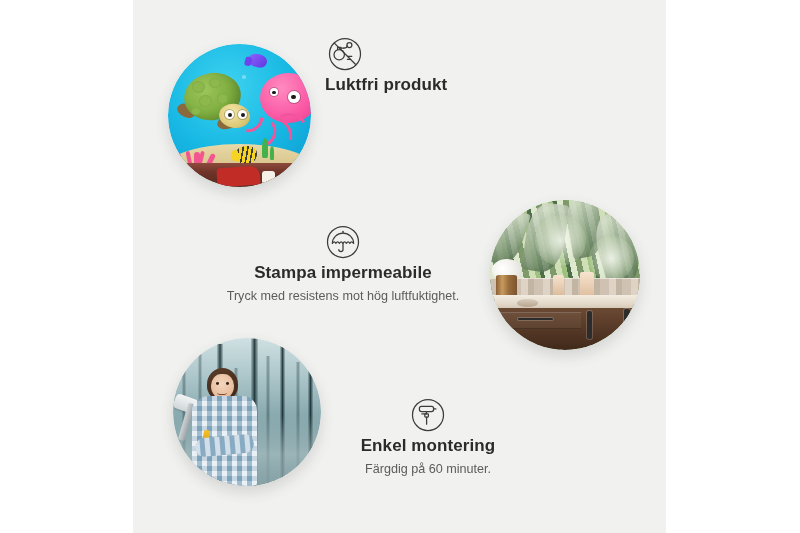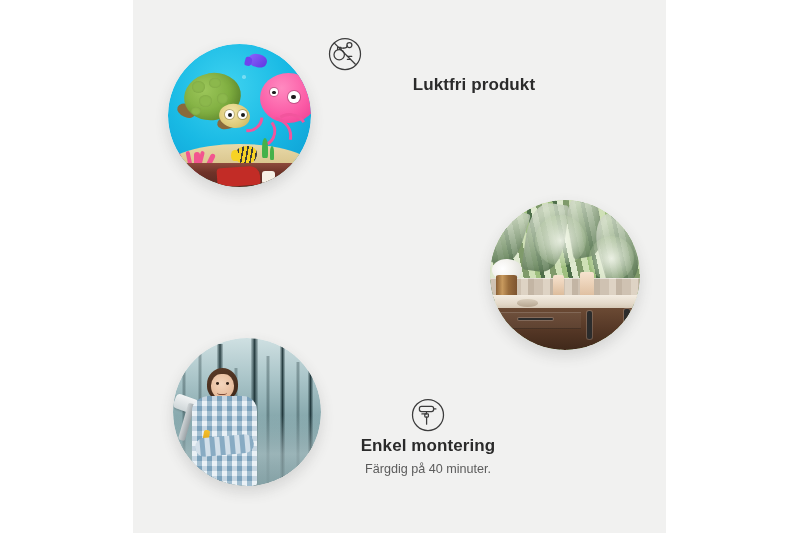--- a/index.html
+++ b/index.html
@@ -352,36 +352,49 @@
       <div class="fish-yellow"></div>
       <div class="fish-tail" style="left:44%;bottom:18%;width:5%;height:8%;border-radius:50% 2px 2px 50%;"></div>
       <div class="fish-yellow" style="left:60%;bottom:8%;width:11%;height:9%;"></div>
 
       <div class="sea-bottomstrip"></div>
       <div class="sea-redshape"></div>
       <div class="sea-whiteshape"></div>
     </div>
   </div>
 
-  <div class="feature align-left" id="feature-odourless" style="left:192px; top:34px; width:298px;text-align:center;">
+  <div class="feature align-left" id="feature-odourless" style="left:192px; top:34px; width:298px;">
     <div class="icon-wrap">
       <svg class="line-icon" width="40" height="40" viewBox="0 0 40 40" fill="none" stroke="#3c3c3c" stroke-width="1.25" stroke-linecap="round" stroke-linejoin="round">
         <circle cx="20" cy="20" r="15.5"></circle>
         <path d="M14.2 25.9c2.9 0 5.2-2.3 5.2-5.2 0-2.9-2.3-5.2-5.2-5.2-2.9 0-5.2 2.3-5.2 5.2 0 2.9 2.3 5.2 5.2 5.2z"></path>
         <path d="M12.6 15.6v-2.3h3.3v2.3"></path>
         <path d="M15.9 14.1h2.9"></path>
         <path d="M18.8 14.1c1.9 0 3.4-1.2 3.4-2.6"></path>
         <circle cx="24.4" cy="11.1" r="2.5"></circle>
         <path d="M22.4 22.3h4.4M22.4 25.4h3.1"></path>
         <path d="M9.6 9.4l20.8 20.8"></path>
       </svg>
     </div>
     <h2 class="feature-title">Luktfri produkt</h2>
   </div>
 
+  <div class="feature align-center" id="feature-waterproof" style="left:70px; top:222px; width:280px;">
+    <div class="icon-wrap icon-center">
+      <svg class="line-icon" width="40" height="40" viewBox="0 0 40 40" fill="none" stroke="#3c3c3c" stroke-width="1.25" stroke-linecap="round" stroke-linejoin="round">
+        <circle cx="20" cy="20" r="15.5"></circle>
+        <path d="M9.4 21.3c0-5.6 4.7-10.2 10.6-10.2s10.6 4.6 10.6 10.2"></path>
+        <path d="M9.4 21.3c1.3-1.8 2.4-1.8 3.5 0 1.2-1.8 2.3-1.8 3.5 0 1.2-1.8 2.3-1.8 3.5 0 1.2-1.8 2.3-1.8 3.5 0 1.2-1.8 2.3-1.8 3.5 0 1.2-1.8 2.3-1.8 3.6 0"></path>
+        <path d="M20 21.3v6.2c0 1.2-1 2.1-2.1 2.1-1.2 0-2.1-1-2.1-2.1"></path>
+        <path d="M20 11.1V9.3"></path>
+      </svg>
+    </div>
+    <h2 class="feature-title">Stampa impermeabile</h2>
+    <p class="feature-body">Tryck med resistens mot hög luftfuktighet.</p>
+  </div>
 
   <div class="photo-circle" id="photo-bath">
     <div class="photo-inner">
       <div class="bath-wall"></div>
       <div class="bath-leaf" style="left:24%;top:2%;width:26%;height:46%;transform:rotate(8deg);"></div>
       <div class="bath-leaf" style="left:52%;top:-4%;width:22%;height:42%;transform:rotate(-10deg);"></div>
       <div class="bath-leaf" style="left:2%;top:6%;width:20%;height:38%;transform:rotate(18deg);"></div>
       <div class="bath-leaf" style="left:72%;top:8%;width:26%;height:48%;transform:rotate(-16deg);"></div>
       <div class="bath-splash" style="left:30%;top:10%;width:34%;height:34%;"></div>
       <div class="bath-splash" style="left:66%;top:24%;width:30%;height:30%;"></div>
@@ -434,16 +447,16 @@
       <svg class="line-icon" width="40" height="40" viewBox="0 0 40 40" fill="none" stroke="#3c3c3c" stroke-width="1.25" stroke-linecap="round" stroke-linejoin="round">
         <circle cx="20" cy="20" r="15.5"></circle>
         <rect x="11.4" y="11.3" width="14.2" height="5.2" rx="2.1"></rect>
         <path d="M18.5 16.5v2.4h-4.6"></path>
         <path d="M25.6 13.9h2.3"></path>
         <rect x="16.8" y="18.9" width="3.6" height="3.1" rx="0.7"></rect>
         <path d="M18.6 22v7.2"></path>
       </svg>
     </div>
     <h2 class="feature-title">Enkel montering</h2>
-    <p class="feature-body">Färgdig på 40 minuter.</p>
+    <p class="feature-body">Färgdig på 60 minuter.</p>
   </div>
 
 </div>
 
 </body></html>

